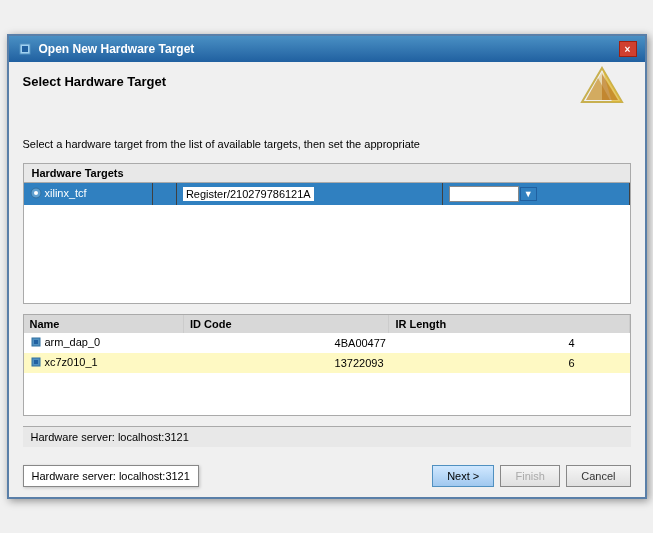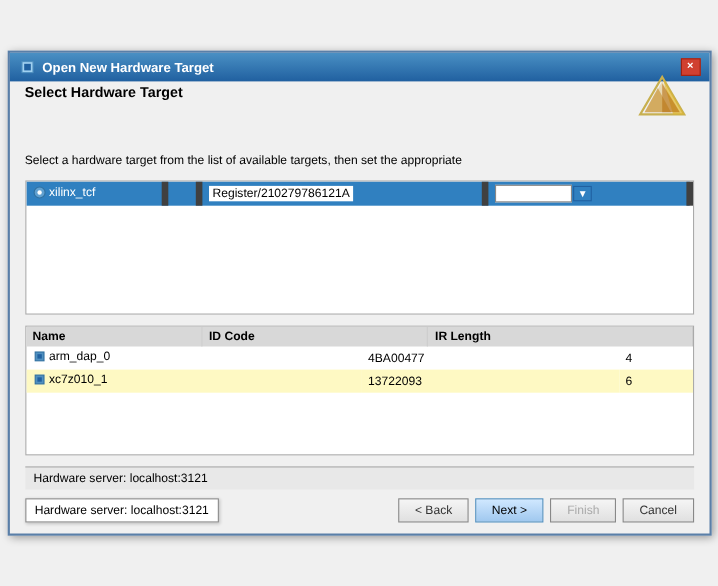--- a/index.html
+++ b/index.html
@@ -57,21 +57,21 @@
       height: 16px;
       font-size: 10px;
       cursor: pointer;
       display: flex;
       align-items: center;
       justify-content: center;
       font-weight: bold;
     }
 
     .window-body {
-      padding: 2px 14px;
+      padding: 12px 14px;
     }
 
     .section-header {
       font-size: 13px;
       font-weight: bold;
       margin-bottom: 6px;
       color: #000;
     }
 
     .description-text {
@@ -127,21 +127,21 @@
       padding: 3px 6px;
       font-size: 11px;
       font-weight: bold;
       border-right: 1px solid #ccc;
       color: #000;
     }
 
     .hw-targets-table td {
       padding: 3px 6px;
       font-size: 11px;
-      border-right: 6px solid #404040;
+      border-right: 1px solid #404040;
     }
 
     .hw-targets-table .selected-row {
       background: #3080c0;
       color: white;
     }
 
     .hw-targets-table .selected-row td {
       color: white;
     }
@@ -205,21 +205,21 @@
     .hw-devices-table td {
       padding: 3px 6px;
       font-size: 11px;
     }
 
     .hw-devices-table .row-alt {
       background: #fef9c3;
     }
 
     .hw-devices-body {
-      height: 98px;
+      height: 82px;
       overflow-y: auto;
     }
 
     .device-icon {
       display: inline-flex;
       align-items: center;
       gap: 3px;
     }
 
     .footer-status {
@@ -311,20 +311,21 @@
     </div>
 
     <div class="clearfix">
       <div class="section-header">Select Hardware Target</div>
       <div class="description-text">
         <span>Select a hardware target from the list of available targets, then set the appropriate</span><br>
       </div>
     </div>
 
     <div class="group-box">
+      <div class="group-box-title">Hardware Targets</div>
       <div class="group-box-content">
         <div class="hw-targets-body">
           <table class="hw-targets-table">
             <tbody>
               <tr class="selected-row">
                 <td>
                   <span class="device-icon">
                     <svg width="12" height="12" viewBox="0 0 12 12">
                       <circle cx="6" cy="6" r="5" fill="#60a0d0" stroke="#3070a0" stroke-width="1"></circle>
                       <circle cx="6" cy="6" r="2" fill="white"></circle>
@@ -395,20 +396,19 @@
       </div>
     </div>
 
     <div class="footer-status">Hardware server: localhost:3121</div>
 
   </div>
 
   <div class="bottom-section">
     <div class="status-tooltip">Hardware server: localhost:3121</div>
     <div class="button-group">
-      <button class="btn">&lt; Back</button>
       <button class="btn btn-next">Next &gt;</button>
       <button class="btn btn-disabled">Finish</button>
       <button class="btn">Cancel</button>
     </div>
   </div>
 
 </div>
 
 </body></html>

